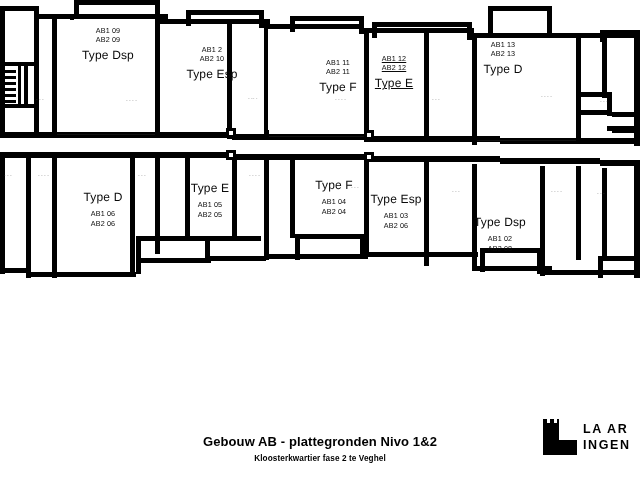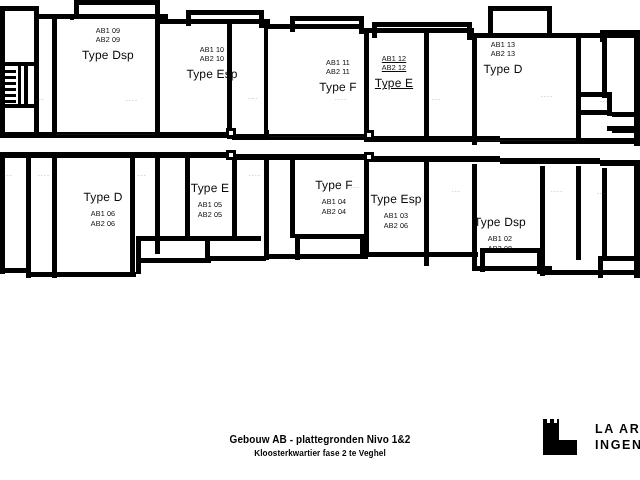--- a/index.html
+++ b/index.html
@@ -69,21 +69,21 @@
   #title-block {
     position: absolute;
     left: 150px;
     top: 432px;
     width: 340px;
     text-align: center;
     color: #000;
   }
   #title-block .title-line1 {
     display: block;
-    font-size: 10px;
+    font-size: 13px;
     font-weight: bold;
     letter-spacing: 0.1px;
     line-height: 1.5;
   }
   #title-block .title-line2 {
     display: block;
     font-size: 8.2px;
     font-weight: bold;
     letter-spacing: 0.1px;
     line-height: 1.6;
@@ -130,21 +130,21 @@
   }
   #logo-mark .notch-b {
     position: absolute;
     left: 11px;
     top: 0;
     width: 3px;
     height: 4px;
     background: #fff;
   }
   #logo-text {
-    margin-left: 18px;
+    margin-left: 6px;
     color: #000;
     font-family: "Liberation Sans", sans-serif;
     font-weight: bold;
     font-size: 12.5px;
     letter-spacing: 1.6px;
     line-height: 1.28;
     overflow: hidden;
     white-space: nowrap;
   }
   #logo-text .logo-row {
@@ -309,21 +309,21 @@
     </g>
   </svg>
 
   <div class="room-label" style="left:108px; top:26px; transform:translateX(-50%);">
     <span class="code-line">AB1 09</span>
     <span class="code-line">AB2 09</span>
     <span class="type-line">Type Dsp</span>
   </div>
 
   <div class="room-label" style="left:212px; top:45px; transform:translateX(-50%);">
-    <span class="code-line">AB1 10</span>
+    <span class="code-line">AB1 2</span>
     <span class="code-line">AB2 10</span>
     <span class="type-line">Type Esp</span>
   </div>
 
   <div class="room-label" style="left:338px; top:58px; transform:translateX(-50%);">
     <span class="code-line">AB1 11</span>
     <span class="code-line">AB2 11</span>
     <span class="type-line">Type F</span>
   </div>
 

